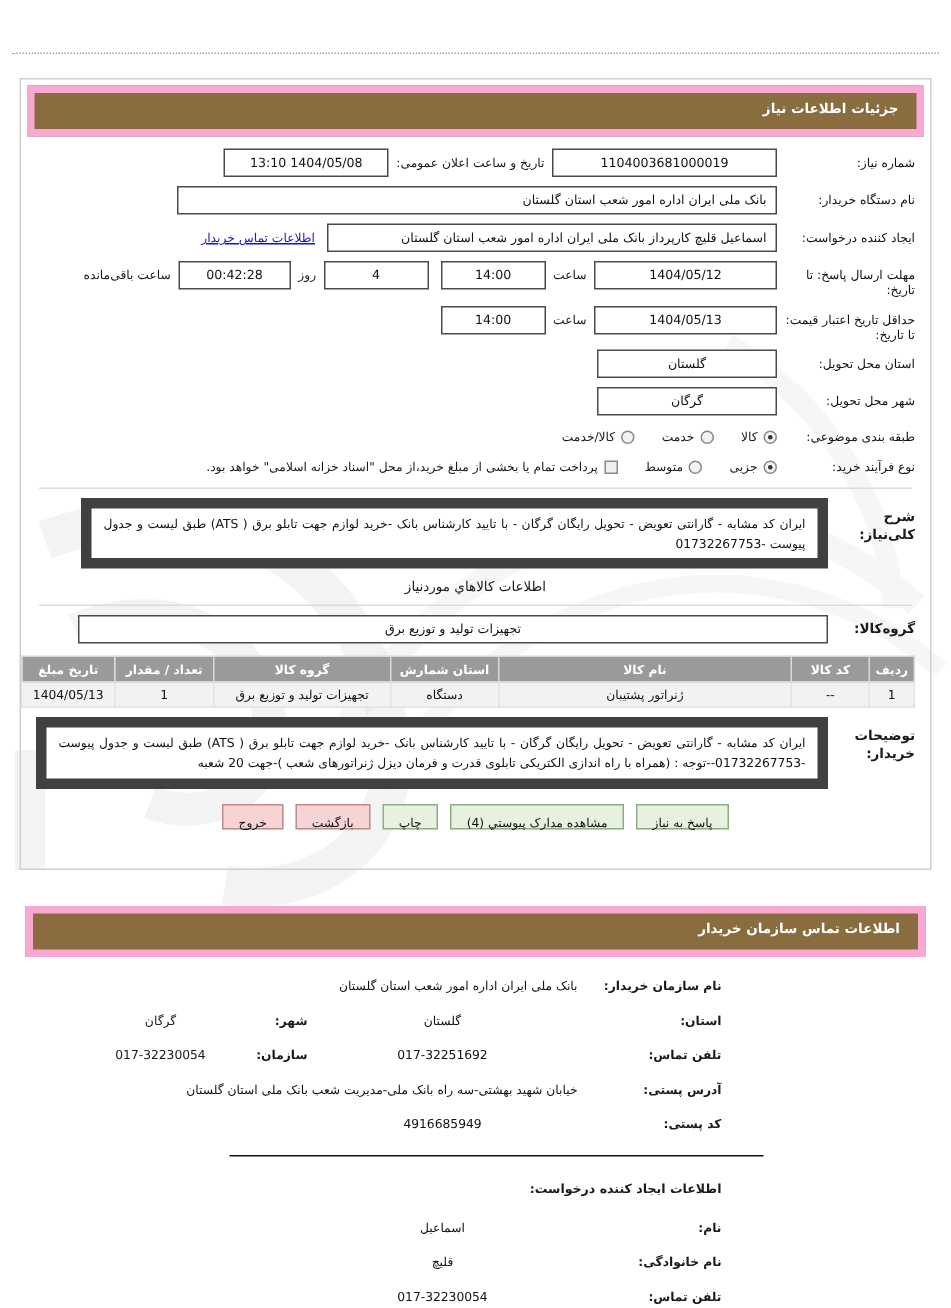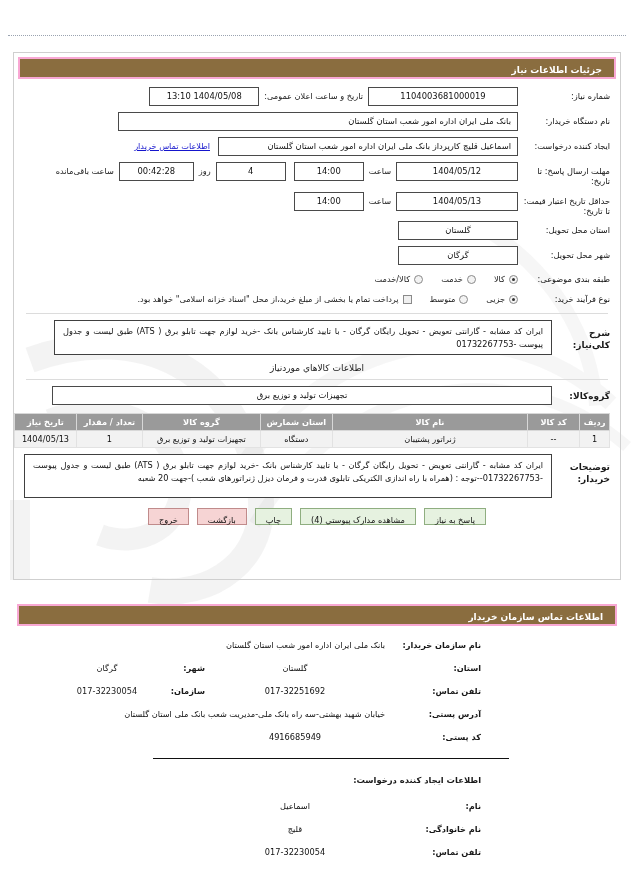--- a/index.html
+++ b/index.html
@@ -49,28 +49,28 @@
     border: 1px solid #cfcfcf;
     background: transparent;
   }
   #details-card { top: 52px; height: 528px; }
   #contact-card { top: 600px; height: 262px; border: none; }
 
   
   .sec-bar {
     background: #8a6d3f;
     color: #ffffff;
-    height: 22px;
+    height: 34px;
     line-height: 22px;
     padding: 0 12px;
     font-size: 9px;
     font-weight: bold;
     text-align: right;
     margin: 4px 4px 0 4px;
-    border: 2px solid #f9a8d4;
+    border: 5px solid #f9a8d4;
   }
 
   
   .body-pad { padding: 8px 10px 4px 10px; }
   .row {
     display: flex;
     align-items: flex-start;
     justify-content: flex-start;
     margin-bottom: 5px;
     min-height: 20px;
@@ -157,21 +157,21 @@
   }
 
   
   .descrow { display: flex; align-items: flex-start; margin: 6px 0 4px 0; }
   .desc-lbl {
     width: 58px; flex: 0 0 58px; text-align: right;
     font-weight: bold; font-size: 9px; padding-top: 8px;
     line-height: 1.3;
   }
   .desc-box {
-    border: 1px solid #404040; background: #fff;
+    border: 7px solid #404040; background: #fff;
     padding: 4px 8px; font-size: 8.2px; line-height: 1.55;
     text-align: justify; color: #111;
   }
   #summary-box  { width: 498px; min-height: 34px; }
   #buyer-desc-box { width: 540px; min-height: 44px; }
 
   .sub-title {
     font-weight: normal; font-size: 9px;
     text-align: center; margin: 8px 2px 5px 2px;
   }
@@ -383,21 +383,21 @@
 
       <table class="items">
         <thead>
           <tr>
             <th style="width:30px">ردیف</th>
             <th style="width:52px">کد کالا</th>
             <th style="width:196px">نام کالا</th>
             <th style="width:72px">استان شمارش</th>
             <th style="width:118px">گروه کالا</th>
             <th style="width:66px">تعداد / مقدار</th>
-            <th style="width:62px">تاریخ نیاز</th>
+            <th style="width:62px">تاریخ مبلغ</th>
           </tr>
         </thead>
         <tbody>
           <tr>
             <td>1</td>
             <td>--</td>
             <td>ژنراتور پشتیبان</td>
             <td>دستگاه</td>
             <td>تجهیزات تولید و توزیع برق</td>
             <td>1</td>

